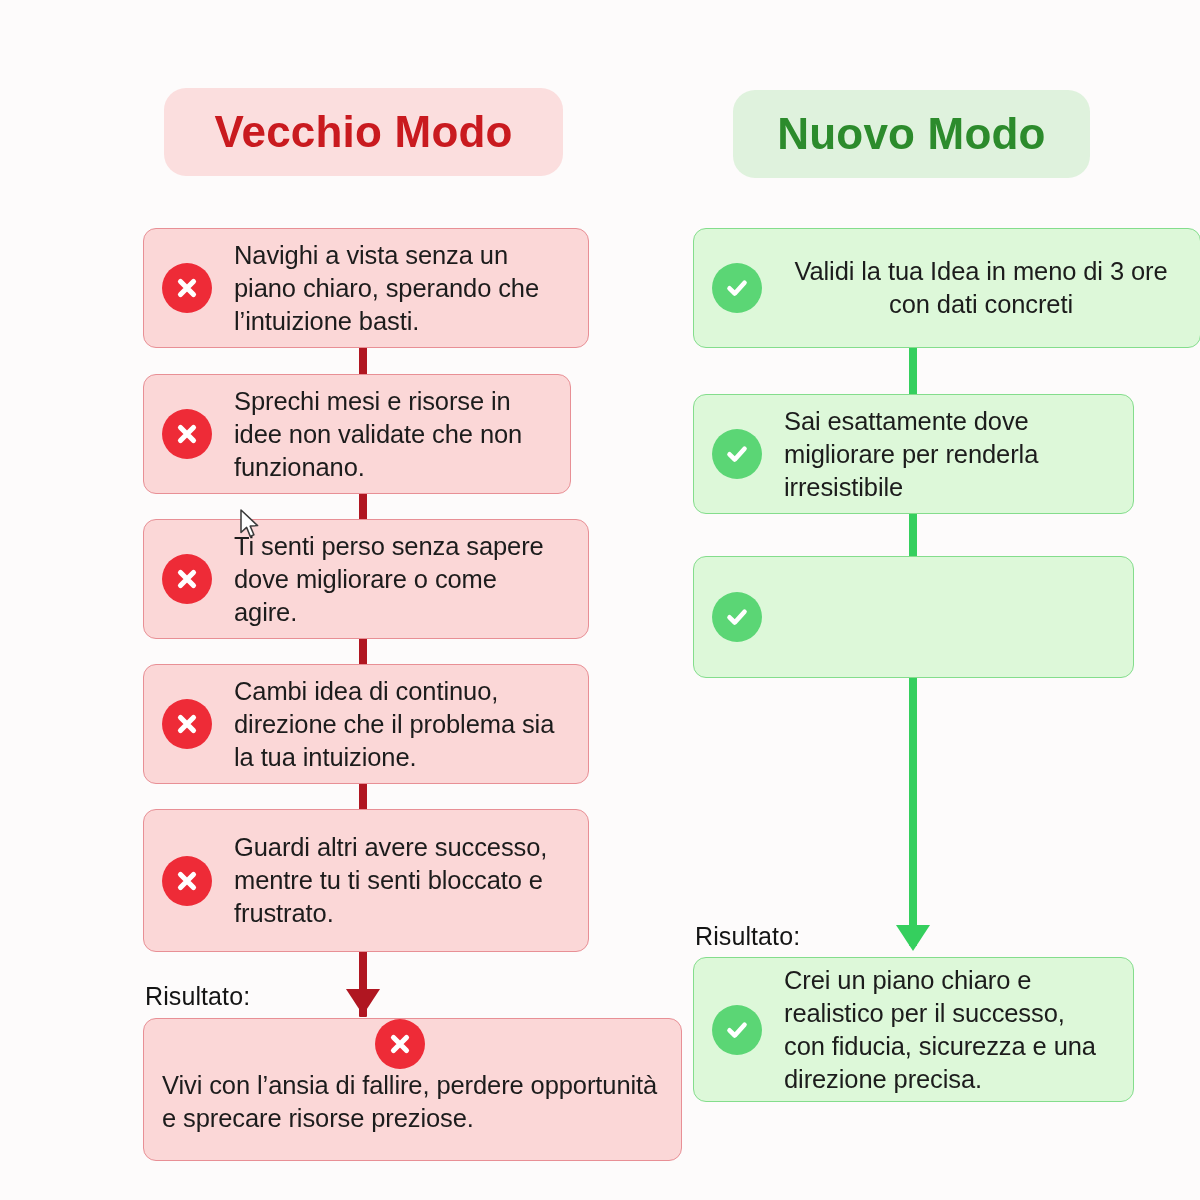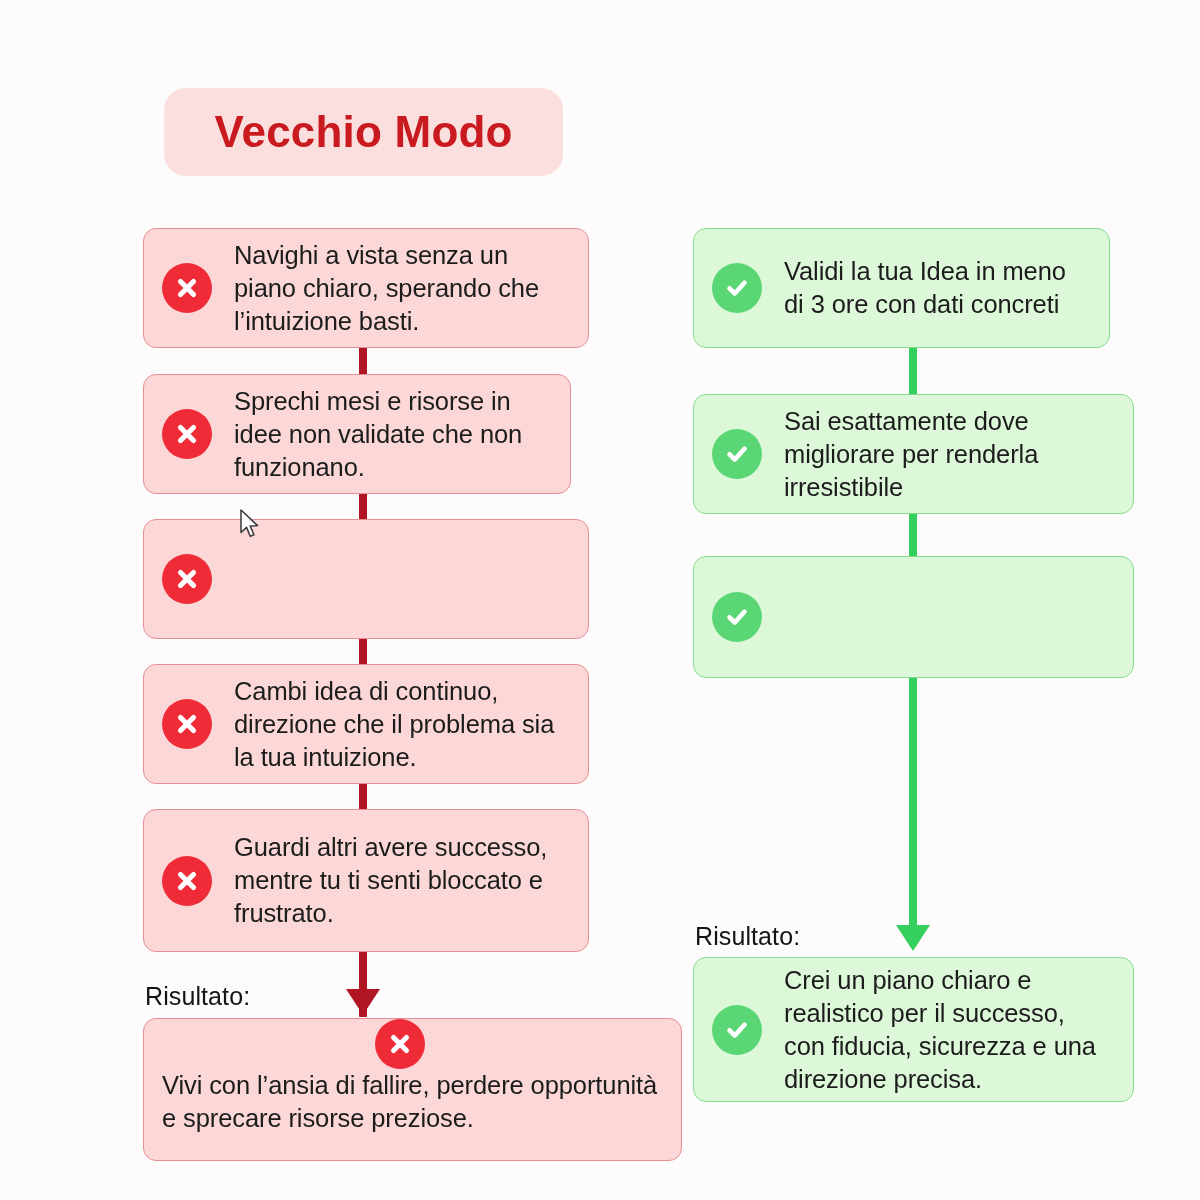--- a/index.html
+++ b/index.html
@@ -189,20 +189,21 @@
       </span>
       <span class="card-text">Sprechi mesi e risorse in idee non validate che non funzionano.</span>
     </div>
 
     <div class="card bad" style="left:110px; top:519px; width:446px; height:120px;">
       <span class="card-icon bad">
         <svg width="30" height="30" viewBox="0 0 30 30">
           <path d="M8.5 8.5 L21.5 21.5 M21.5 8.5 L8.5 21.5" stroke="#ffffff" stroke-width="5.2" stroke-linecap="round"></path>
         </svg>
       </span>
+      <span class="card-text">Ti senti perso senza sapere dove migliorare o come agire.</span>
     </div>
 
     <div class="card bad" style="left:110px; top:664px; width:446px; height:120px;">
       <span class="card-icon bad">
         <svg width="30" height="30" viewBox="0 0 30 30">
           <path d="M8.5 8.5 L21.5 21.5 M21.5 8.5 L8.5 21.5" stroke="#ffffff" stroke-width="5.2" stroke-linecap="round"></path>
         </svg>
       </span>
       <span class="card-text">Cambi idea di continuo, direzione che il problema sia la tua intuizione.</span>
     </div>
@@ -223,33 +224,34 @@
         <svg width="30" height="30" viewBox="0 0 30 30">
           <path d="M8.5 8.5 L21.5 21.5 M21.5 8.5 L8.5 21.5" stroke="#ffffff" stroke-width="5.2" stroke-linecap="round"></path>
         </svg>
       </span>
       <span class="card-text">Vivi con l’ansia di fallire, perdere opportunità e sprecare risorse preziose.</span>
     </div>
   </div>
 
   <div class="column right">
 
+    <div class="header-pill good">Nuovo Modo</div>
 
     <div class="connector good" style="left:324px; top:330px; width:8px; height:70px;">
       <div class="stem"></div>
     </div>
     <div class="connector good" style="left:324px; top:490px; width:8px; height:72px;">
       <div class="stem"></div>
     </div>
     <div class="connector good" style="left:324px; top:650px; width:8px; height:296px;">
       <div class="stem"></div>
     </div>
     <div class="arrow-head good" style="left:311px; top:925px;"></div>
 
-    <div class="card good" style="left:108px; top:228px; width:417px; height:120px;">
+    <div class="card good" style="left:108px; top:228px; width:508px; height:120px;text-align:center;">
       <span class="card-icon good">
         <svg width="30" height="30" viewBox="0 0 30 30">
           <path d="M7.5 15.3 L12.8 20.5 L22.5 9.8" fill="none" stroke="#ffffff" stroke-width="4.6" stroke-linecap="round" stroke-linejoin="round"></path>
         </svg>
       </span>
       <span class="card-text">Validi la tua Idea in meno di 3 ore con dati concreti</span>
     </div>
 
     <div class="card good" style="left:108px; top:394px; width:441px; height:120px;">
       <span class="card-icon good">

